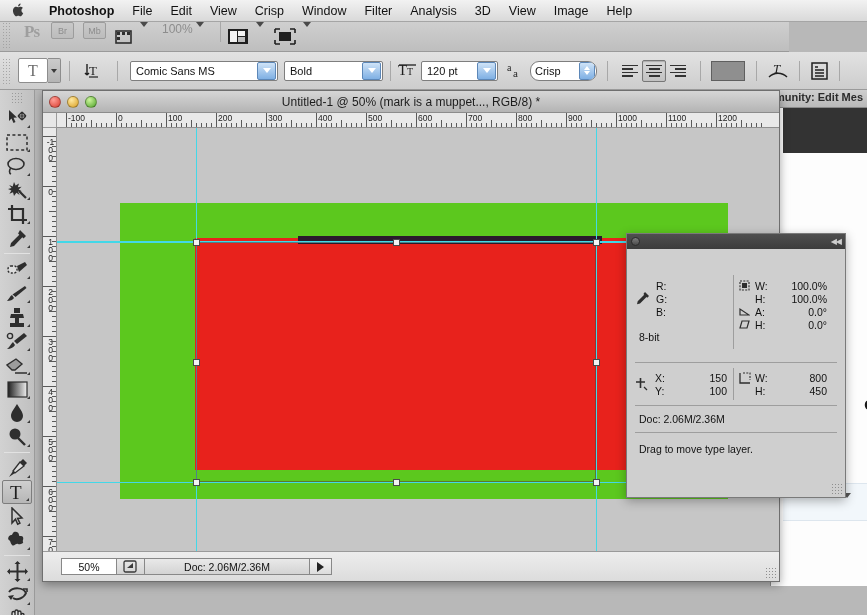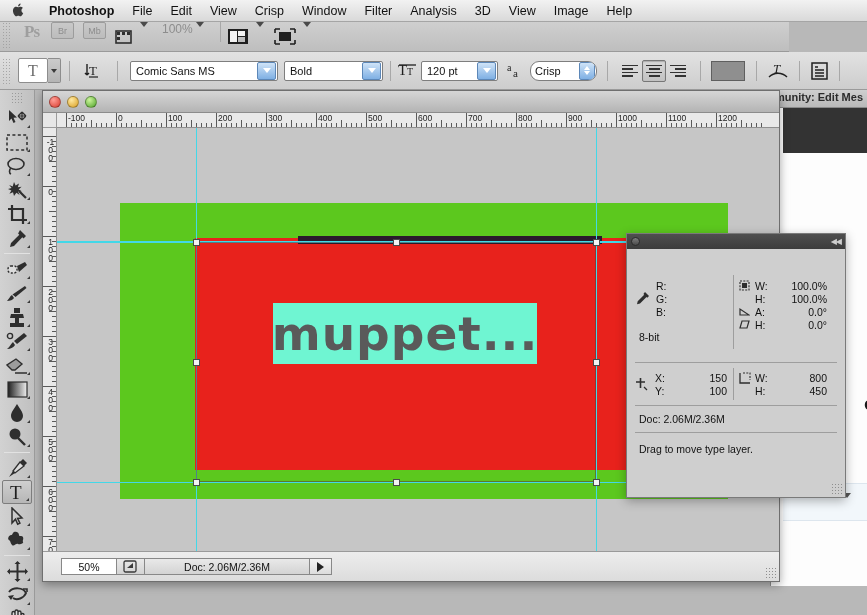--- a/index.html
+++ b/index.html
@@ -554,20 +554,21 @@
       </svg>
 
   </div>
 </div>
 
 <div id="docwin">
   <div id="doc-titlebar">
     <span class="traffic red"></span>
     <span class="traffic yellow"></span>
     <span class="traffic green"></span>
+    <span id="doc-title">Untitled-1 @ 50% (mark is a muppet..., RGB/8) *</span>
   </div>
 
   <div id="ruler-corner"></div>
   <div id="hruler">
       <div class="hr-lab" style="left: 9px;">-100</div>
       <div class="hr-tick" style="left: 9px; height: 14px;"></div>
       <div class="hr-tick" style="left: 14px; height: 4px;"></div>
       <div class="hr-tick" style="left: 19px; height: 4px;"></div>
       <div class="hr-tick" style="left: 24px; height: 4px;"></div>
       <div class="hr-tick" style="left: 29px; height: 4px;"></div>
@@ -818,21 +819,20 @@
       <div class="vr-tick" style="top: 433px; width: 7px;"></div>
       <div class="vr-tick" style="top: 438px; width: 4px;"></div>
       <div class="vr-tick" style="top: 443px; width: 4px;"></div>
       <div class="vr-tick" style="top: 448px; width: 4px;"></div>
     </div>
 
   <div id="canvasarea">
     <div id="art-green"></div>
     <div id="art-red"></div>
     <div id="topbar-dark"></div>
-    <div class="hl" id="hl2">muppet...</div>
     <div class="guide-v" style="left:139px"></div>
     <div class="guide-v" style="left:539px"></div>
     <div class="guide-h" style="top:114px"></div>
     <div class="guide-h" style="top:354px"></div>
     <div class="guide-h" style="top:113px"></div>
     <div id="bbox">
       <span class="handle" style="left:-4px;top:-4px"></span>
       <span class="handle" style="left:196px;top:-4px"></span>
       <span class="handle" style="left:396px;top:-4px"></span>
       <span class="handle" style="left:-4px;top:116px"></span>

